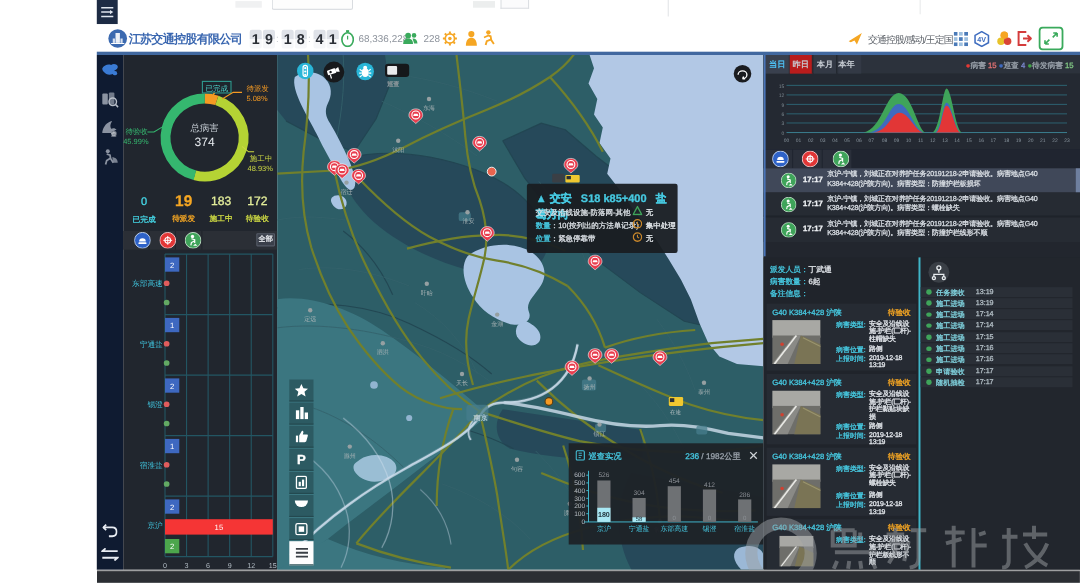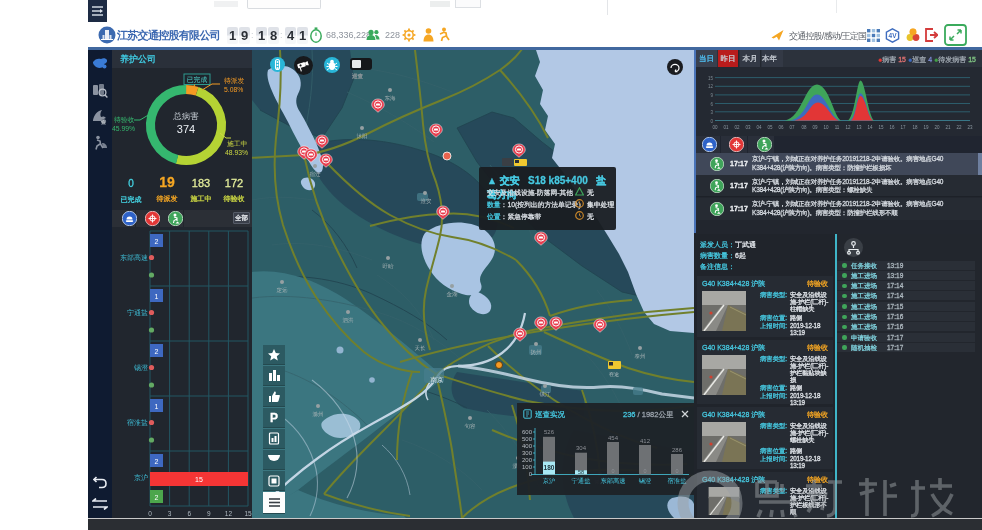--- a/index.html
+++ b/index.html
@@ -156,21 +156,20 @@
       <path d="M3.5,1 L1,3.5 L3.5,6" fill="none" stroke="#e8ecf2" stroke-width="1.6"></path>
       <path d="M1,3.5 H9 C11.5,3.5 13,5.2 13,7.5 C13,9.8 11.5,11.5 9,11.5 H6" fill="none" stroke="#e8ecf2" stroke-width="1.6"></path>
     </svg>
   <svg class="abs" style="left:4px;top:448px" width="16" height="12" viewBox="0 0 16 12">
       <path d="M4,0.5 L1,3 L15,3" fill="none" stroke="#e8ecf2" stroke-width="1.7"></path>
       <path d="M12,11.5 L15,9 L1,9" fill="none" stroke="#e8ecf2" stroke-width="1.7"></path>
     </svg>
 </div>
 
 <div class="abs" id="leftpanel" style="left:112px;top:49.5px;width:140px;height:468px;background:#21262e">
-  <div class="abs" style="left:0;top:0;width:140px;height:18px;background:#2a303a;color:#41d0e8;font-size:9px;line-height:18px;padding-left:8px">养护公司</div>
 
   <svg class="abs" style="left:0;top:8px" width="140" height="120" viewBox="0 0 140 120">
     <g transform="translate(74,67)">
 
       <circle r="35.5" fill="none" stroke="#f59a23" stroke-width="9" stroke-dasharray="11.33 211.74" transform="rotate(-90)"></circle>
       <circle r="35.5" fill="none" stroke="#b5d334" stroke-width="9" stroke-dasharray="109.15 113.92" transform="rotate(-71.7)"></circle>
       <circle r="35.5" fill="none" stroke="#35b76f" stroke-width="9" stroke-dasharray="102.59 120.48" transform="rotate(104.4)"></circle>
       <text y="-6" text-anchor="middle" fill="#c6cdd4" font-size="8.5">总病害</text>
       <text y="8" text-anchor="middle" fill="#e9edf2" font-size="11">374</text>
     </g>

